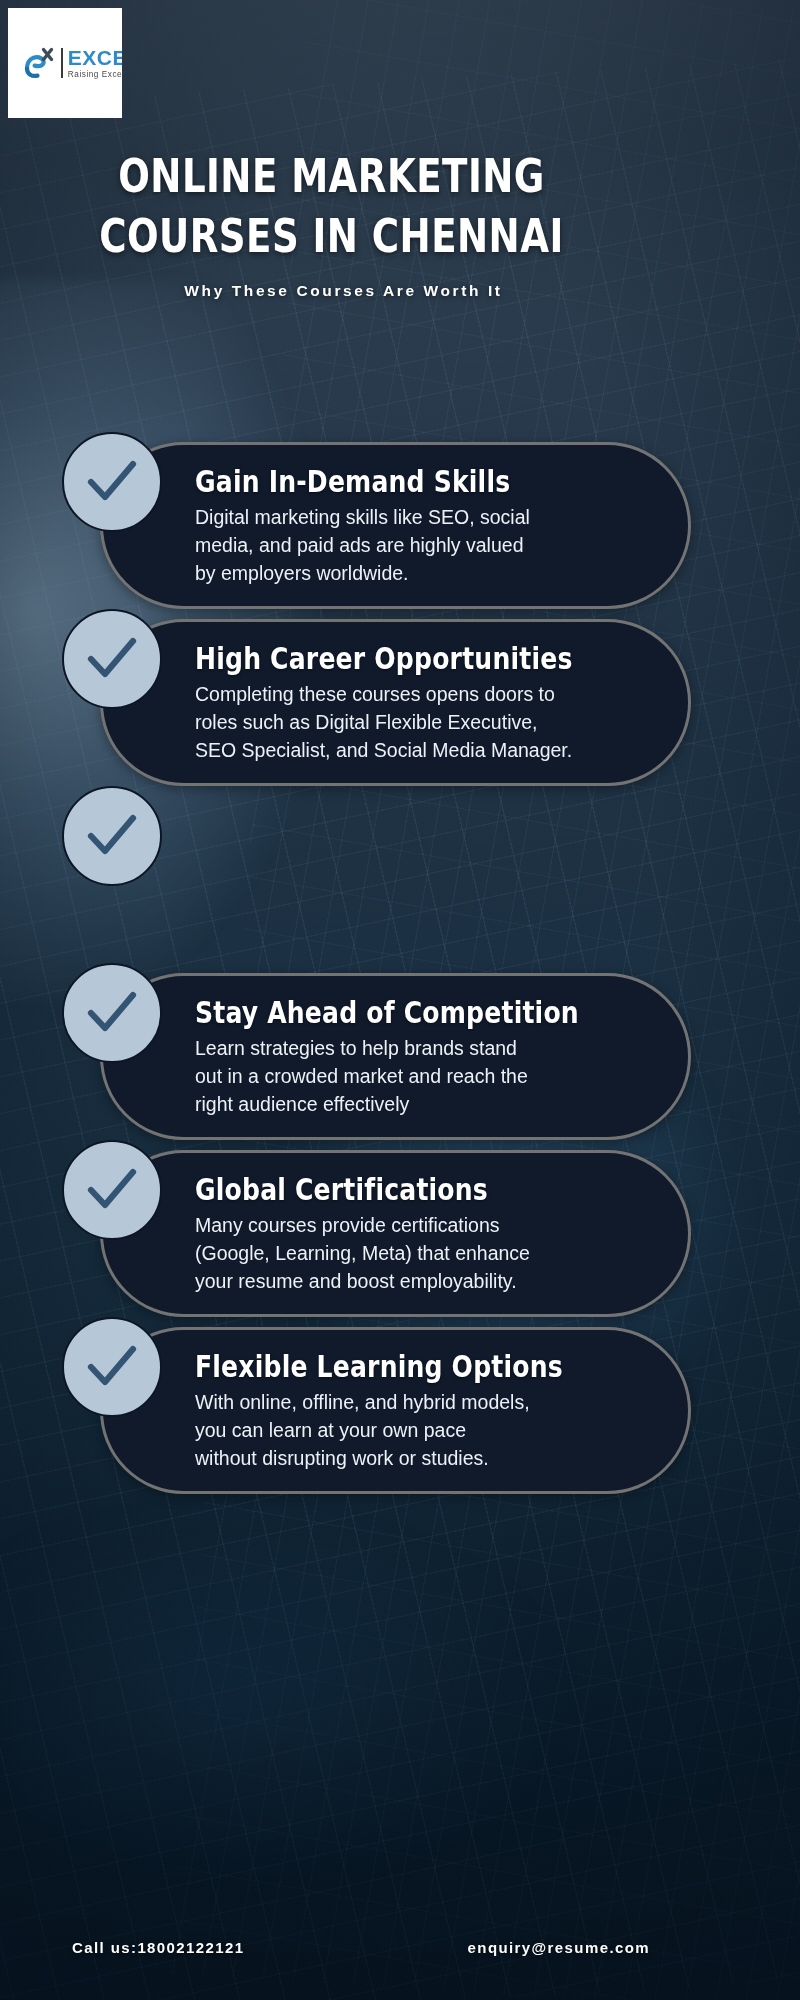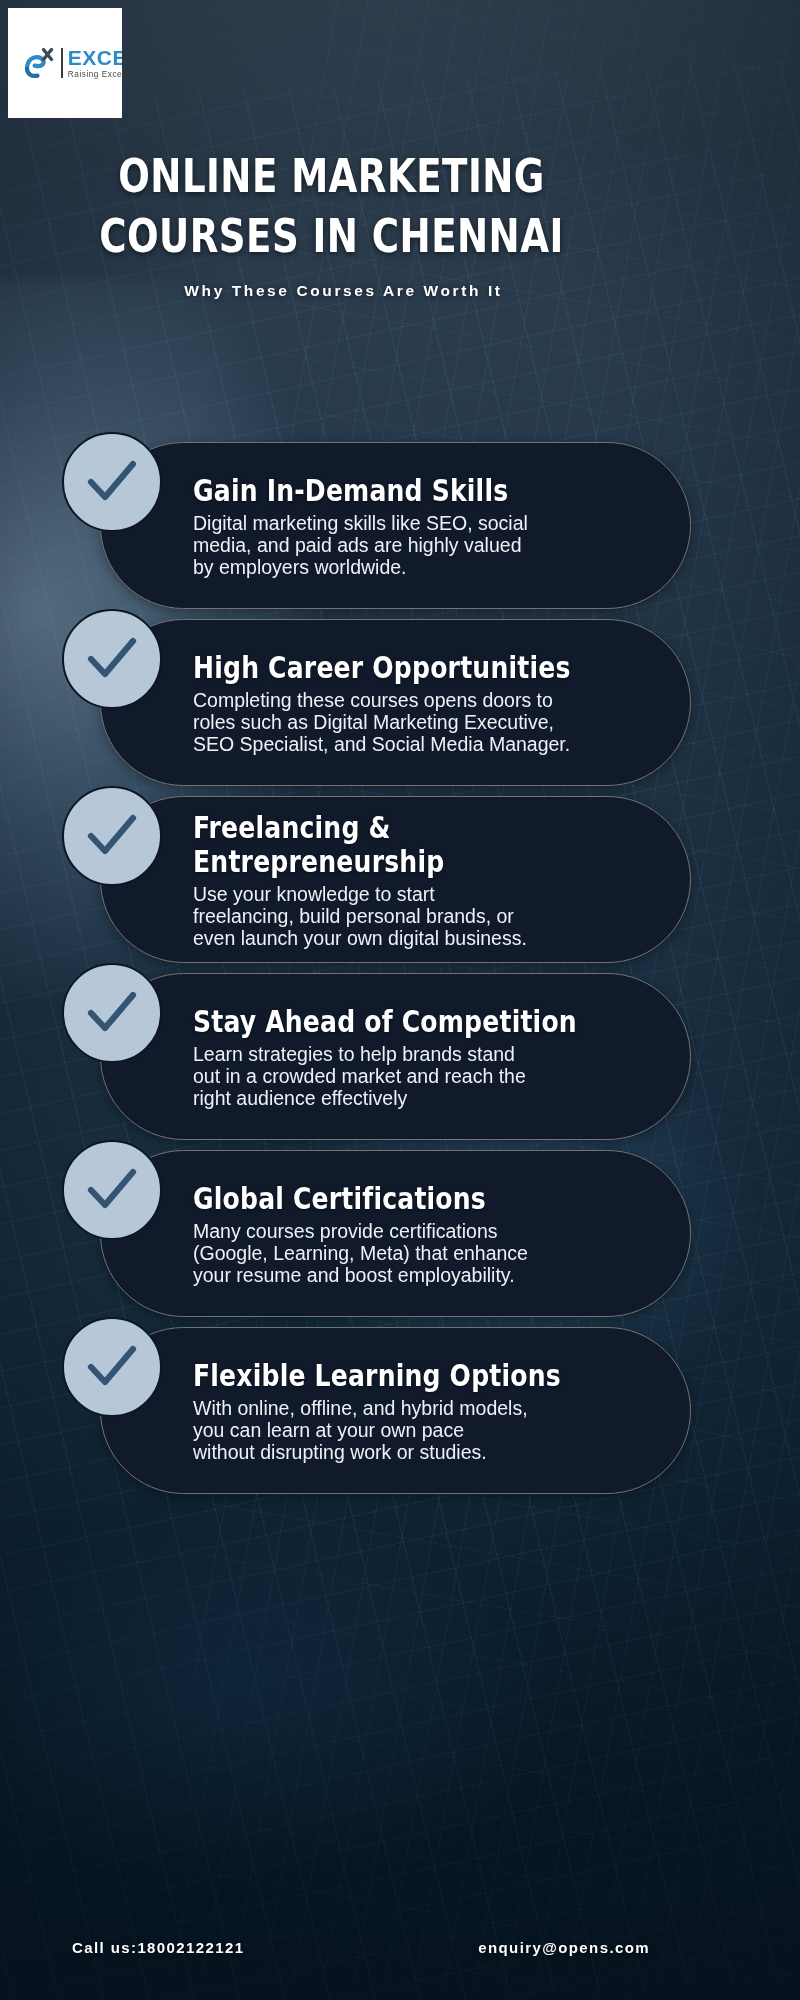--- a/index.html
+++ b/index.html
@@ -166,21 +166,21 @@
     position:relative;
     height:177px;
   }
   .card {
     position:absolute;
     left:100px;
     top:10px;
     width:591px;
     height:167px;
     background:#101a2b;
-    border:1px solid #737373;
+    border:3px solid #737373;
     border-radius:84px;
     box-shadow:0 3px 12px rgba(0,0,0,.35);
   }
   .card-content {
     position:absolute;
     left:92px;
     right:24px;
     top:0;
     height:100%;
     display:flex;
@@ -195,21 +195,21 @@
     color:#ffffff;
     letter-spacing:.2px;
     transform:scaleX(.93);
     transform-origin:left center;
     text-shadow:0 1px 3px rgba(0,0,0,.5);
     margin-bottom:4px;
   }
   .card-body {
     font-family:"Liberation Sans", sans-serif;
     font-size:19.5px;
-    line-height:22px;
+    line-height:28px;
     color:#eef2f7;
     white-space:pre-line;
   }
 
   
   .badge {
     position:absolute;
     left:62px;
     top:0px;
     width:100px;
@@ -296,40 +296,32 @@
           <path d="M8 25 L22 40 L50 7" fill="none" stroke="#335573" stroke-width="6.2" stroke-linecap="round" stroke-linejoin="round"></path>
         </svg>
       </div>
     </div>
 
     <div class="card-row">
       <div class="card">
         <div class="card-content">
           <div class="card-title">High Career Opportunities</div>
           <div class="card-body">Completing these courses opens doors to
-roles such as Digital Marketing Executive,
+roles such as Digital Flexible Executive,
 SEO Specialist, and Social Media Manager.</div>
         </div>
       </div>
       <div class="badge">
         <svg width="58" height="50" viewBox="0 0 58 50">
           <path d="M8 25 L22 40 L50 7" fill="none" stroke="#335573" stroke-width="6.2" stroke-linecap="round" stroke-linejoin="round"></path>
         </svg>
       </div>
     </div>
 
     <div class="card-row">
-      <div class="card">
-        <div class="card-content">
-          <div class="card-title">Freelancing &amp; Entrepreneurship</div>
-          <div class="card-body">Use your knowledge to start
-freelancing, build personal brands, or
-even launch your own digital business.</div>
-        </div>
-      </div>
       <div class="badge">
         <svg width="58" height="50" viewBox="0 0 58 50">
           <path d="M8 25 L22 40 L50 7" fill="none" stroke="#335573" stroke-width="6.2" stroke-linecap="round" stroke-linejoin="round"></path>
         </svg>
       </div>
     </div>
 
     <div class="card-row">
       <div class="card">
         <div class="card-content">
@@ -375,16 +367,16 @@
         <svg width="58" height="50" viewBox="0 0 58 50">
           <path d="M8 25 L22 40 L50 7" fill="none" stroke="#335573" stroke-width="6.2" stroke-linecap="round" stroke-linejoin="round"></path>
         </svg>
       </div>
     </div>
 
   </div>
 
   <div id="footer">
     <span class="footer-text">Call us:18002122121</span>
-    <span class="footer-text">enquiry@opens.com</span>
+    <span class="footer-text">enquiry@resume.com</span>
   </div>
 
 </div>
 
 </body></html>

